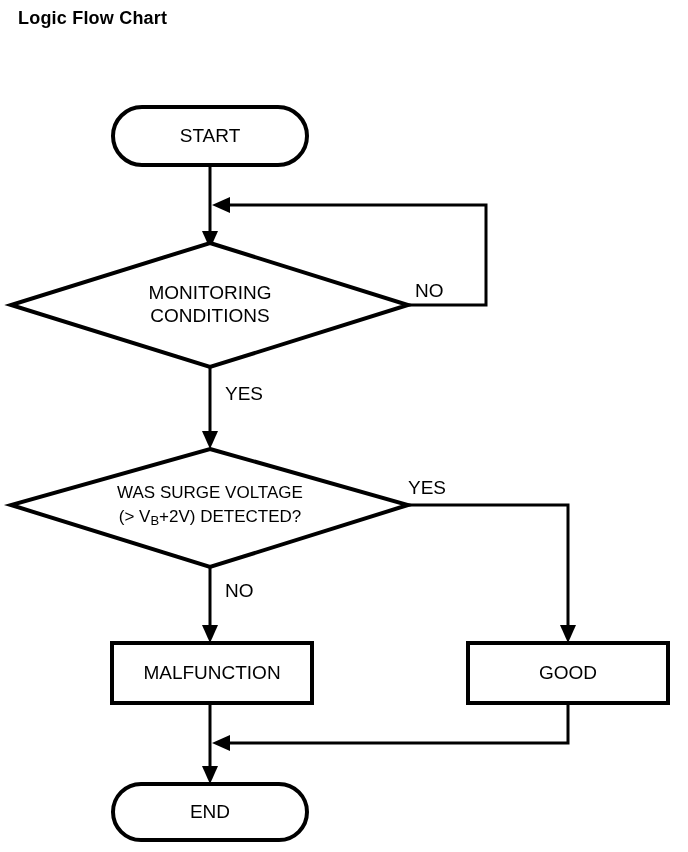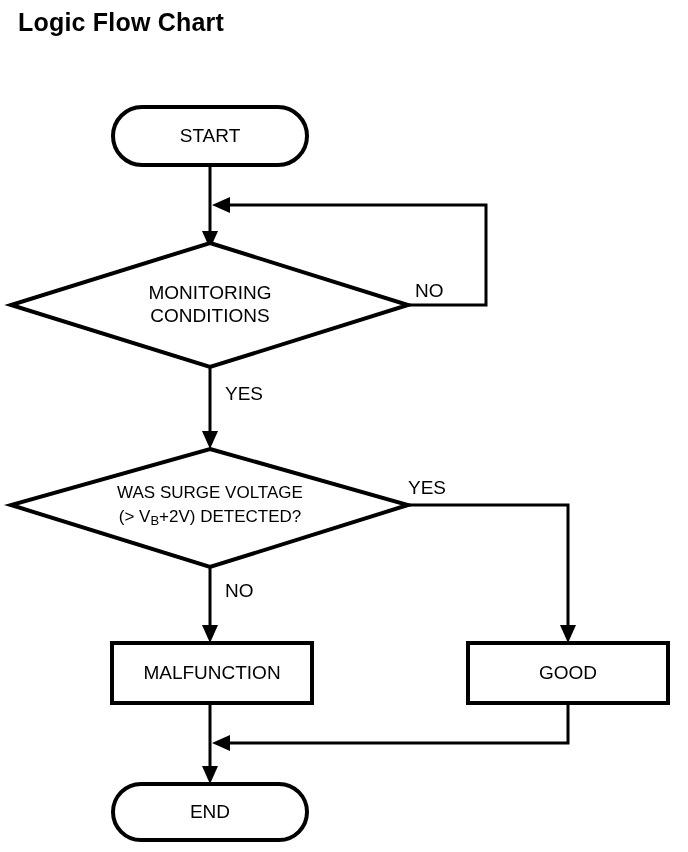--- a/index.html
+++ b/index.html
@@ -12,21 +12,21 @@
     height: 852px;
     font-family: "Liberation Sans", sans-serif;
     color: #000000;
     overflow: hidden;
     position: relative;
   }
   #page-title {
     position: absolute;
     left: 18px;
     top: 8px;
-    font-size: 25px;
+    font-size: 18px;
     font-weight: bold;
     letter-spacing: 0.2px;
     color: #000000;
     white-space: nowrap;
   }
   #flow-canvas {
     position: absolute;
     left: 0;
     top: 0;
   }

